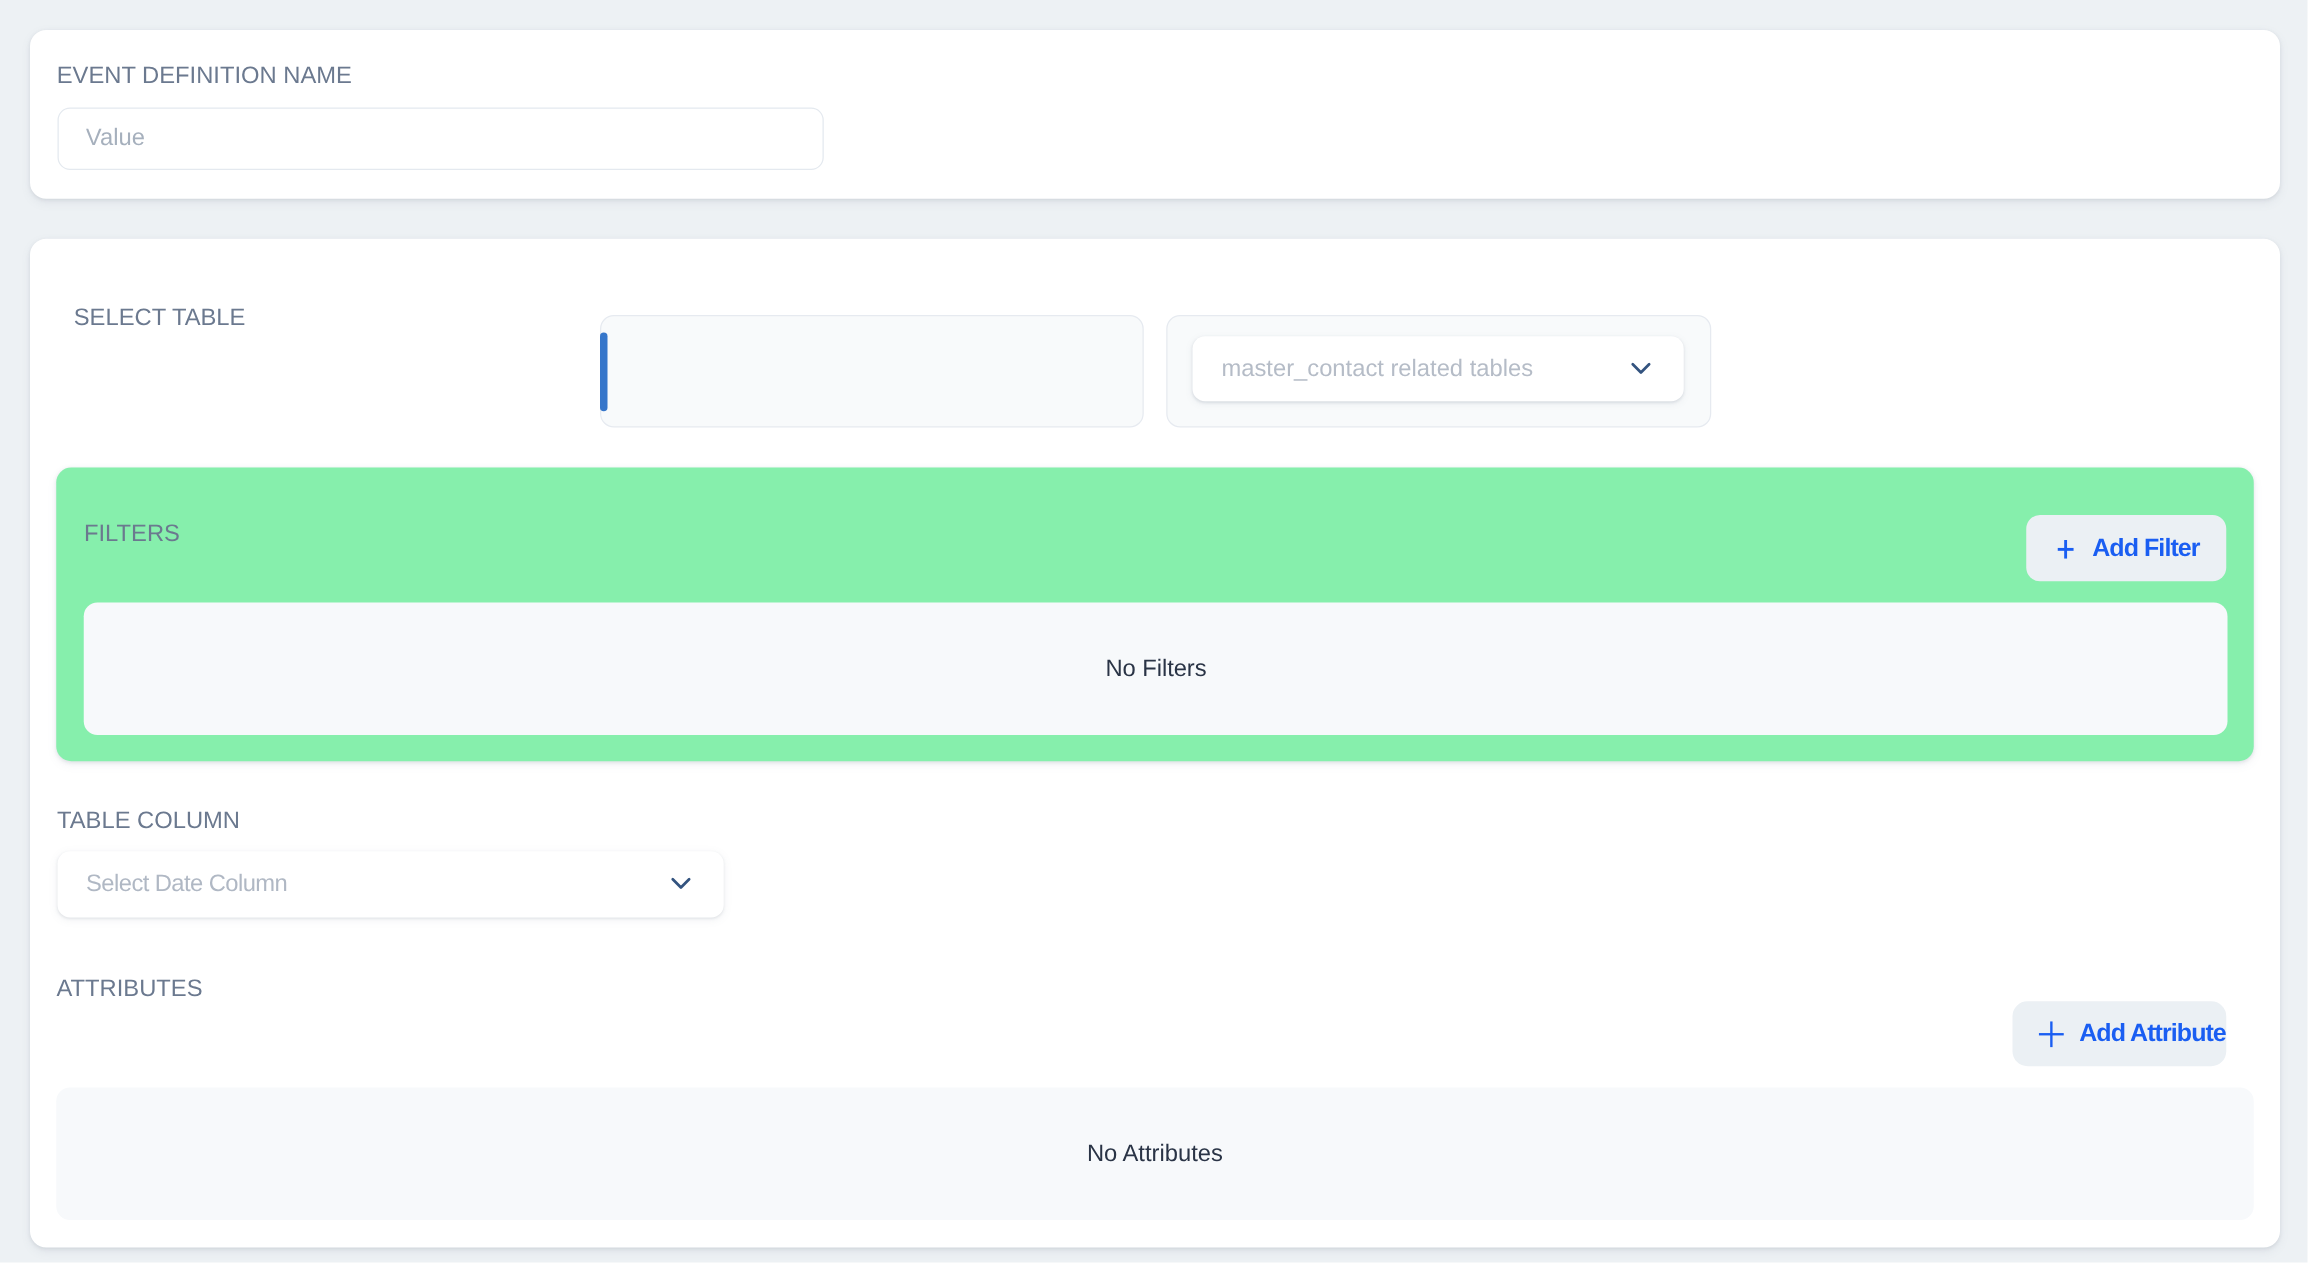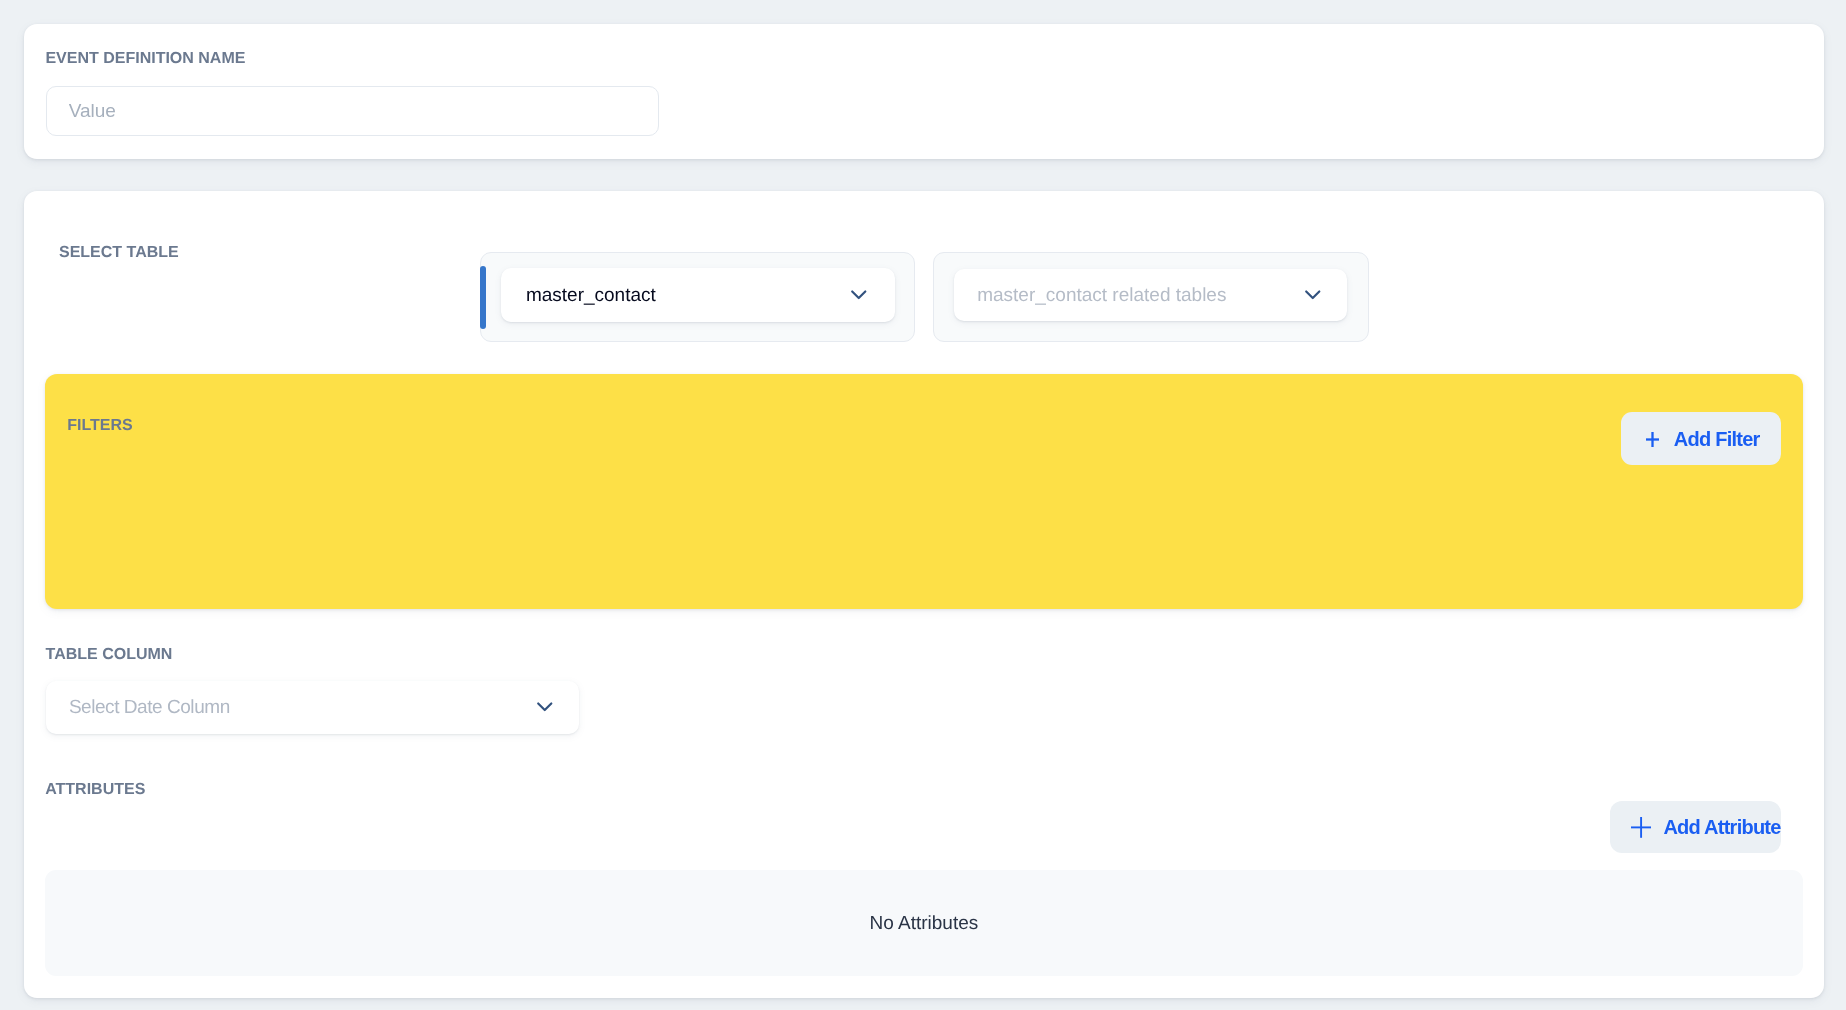--- a/index.html
+++ b/index.html
@@ -12,21 +12,21 @@
     overflow:hidden;
   }
   .card{
     position:absolute;
     background:#ffffff;
     border-radius:13px;
     box-shadow:0 1px 3px rgba(120,132,150,.18), 0 3px 8px rgba(120,132,150,.10);
   }
   .section-label{
     position:absolute;
-    font-size:16px;font-weight:bold;letter-spacing:0.0px;color:#6b798f;
+    font-size:19px;font-weight:normal;letter-spacing:0.0px;color:#6b798f;
     line-height:1;white-space:nowrap;
   }
 
   
   #card-name{left:24px;top:24px;width:1800px;height:135px;}
   #name-label{left:21.4px;top:26.7px;}
   #name-input{
     position:absolute;left:21.7px;top:62px;width:613px;height:50px;
     border:1px solid #e4e9ef;border-radius:10px;background:#fff;
     font-size:19px;color:#a6b0bd;font-family:"Liberation Sans", sans-serif;
@@ -65,21 +65,21 @@
     font-size:19px;line-height:1;white-space:nowrap;
   }
   #sel-main .select-text{left:25.4px;color:#060a1e;}
   #sel-rel .select-text{left:23.5px;color:#b5bcc7;}
   #sel-rel .chev{right:25.8px;}
   .chev{position:absolute;right:27.5px;top:50%;transform:translateY(-50%);display:block;line-height:0;}
 
   
   #filters-card{
     position:absolute;left:20.8px;top:182.8px;width:1758.4px;height:235.2px;
-    background:#fde047;border-radius:12px;
+    background:#86efac;border-radius:12px;
     box-shadow:0 1px 3px rgba(120,132,150,.17), 0 3px 8px rgba(120,132,150,.09);
   }
   #filters-label{left:22.4px;top:44.5px;}
   #add-filter-btn{
     position:absolute;left:1576px;top:38.6px;width:160.6px;height:52.8px;
     background:#ebf0f4;border:none;border-radius:11px;
     color:#1a5ef2;cursor:pointer;padding:16px;
   }
   #add-filter-btn .plus-t{
     line-height:0;position:absolute;left:25.7px;top:19.8px;display:block;
@@ -131,48 +131,43 @@
 <div class="card" id="card-name">
   <div class="section-label" id="name-label">EVENT DEFINITION NAME</div>
   <input id="name-input" type="text" placeholder="Value" style="">
 </div>
 
 <div class="card" id="card-table">
   <div class="section-label" id="table-label">SELECT TABLE</div>
 
   <div class="select-wrap" id="sel-wrap-main"></div>
   <div class="active-bar"></div>
-  <div class="select-box" id="sel-main">
-    <span class="select-text">master_contact</span>
-    <span class="chev">
-      <svg width="17.5" height="11.5" viewBox="0 0 17.5 11.5" fill="none">
-          <path d="M2.2 2.2L8.75 8.75L15.3 2.2" stroke="#33537f" stroke-width="2.2" stroke-linecap="round" stroke-linejoin="round"></path>
-        </svg>
-    </span>
-  </div>
 
   <div class="select-wrap" id="sel-wrap-rel"></div>
   <div class="select-box" id="sel-rel">
     <span class="select-text">master_contact related tables</span>
     <span class="chev">
       <svg width="17.5" height="11.5" viewBox="0 0 17.5 11.5" fill="none">
           <path d="M2.2 2.2L8.75 8.75L15.3 2.2" stroke="#33537f" stroke-width="2.2" stroke-linecap="round" stroke-linejoin="round"></path>
         </svg>
     </span>
   </div>
 
   <div id="filters-card">
     <div class="section-label" id="filters-label">FILTERS</div>
     <button id="add-filter-btn">
       <span class="plus-t"><svg width="13" height="15" viewBox="0 0 13 15" fill="none">
             <rect x="5.35" y="0" width="2.3" height="15" fill="#1a5ef2"></rect>
             <rect x="0" y="6.35" width="13" height="2.3" fill="#1a5ef2"></rect>
           </svg></span>
       <span class="btn-label">Add Filter</span>
     </button>
+    <div class="empty-box" id="filters-empty">
+      <div class="empty-text">No Filters</div>
+    </div>
   </div>
 
   <div class="section-label" id="date-label">TABLE COLUMN</div>
   <div id="date-select">
     <span class="select-text">Select Date Column</span>
     <span class="chev">
       <svg width="17.5" height="11.5" viewBox="0 0 17.5 11.5" fill="none">
           <path d="M2.2 2.2L8.75 8.75L15.3 2.2" stroke="#33537f" stroke-width="2.2" stroke-linecap="round" stroke-linejoin="round"></path>
         </svg>
     </span>

